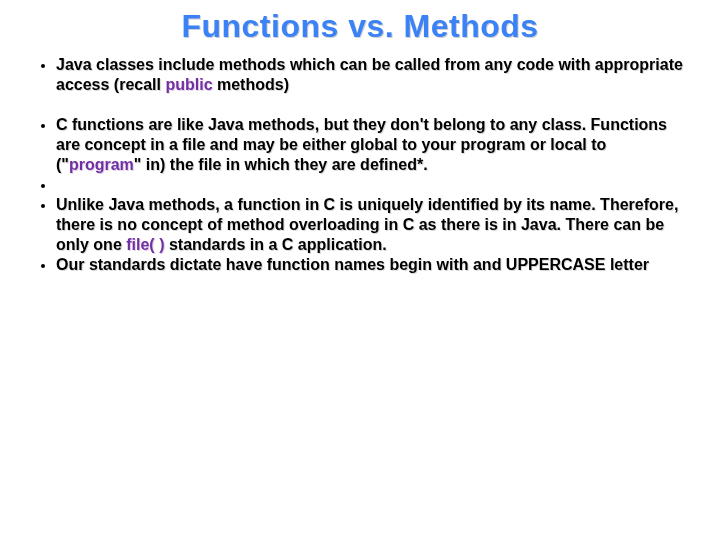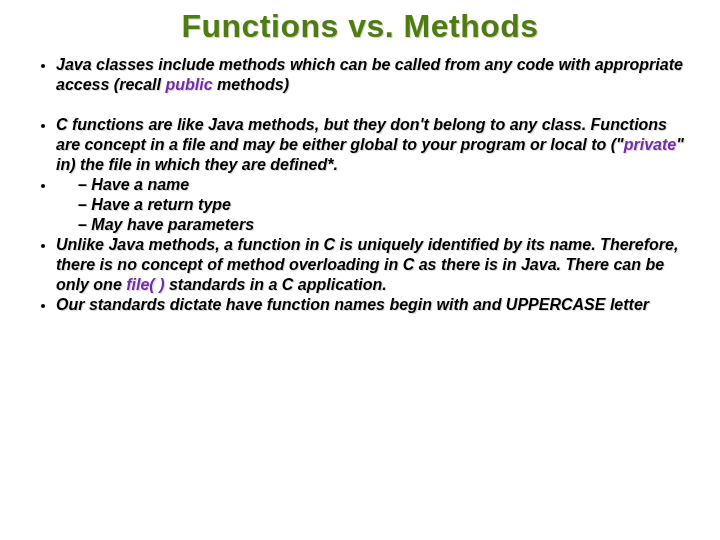--- a/index.html
+++ b/index.html
@@ -14,37 +14,36 @@
   .slide {
     box-sizing: border-box;
     width: 720px;
     height: 540px;
     padding: 8px 28px 0 28px;
   }
   .title {
     font-size: 32px;
     font-weight: bold;
     text-align: center;
-    color: #4d7c0f;
+    color: #3b82f6;
     text-shadow: 1px 1px 0 #cfcfcf;
     margin: 0 0 10px 0;
     letter-spacing: 0.5px;
   }
   ul.lvl1 {
     list-style: disc;
     margin: 0;
     padding-left: 28px;
   }
   ul.lvl1 > li {
     font-size: 16px;
     font-weight: bold;
     line-height: 1.25;
     margin-bottom: 0;
     text-shadow: 1px 1px 0 #d8d8d8;
-    font-style: italic;
   }
   ul.lvl1 > li.gap {
     margin-top: 20px;
   }
   ul.lvl1 > li::marker {
     font-size: 14px;
   }
   ul.lvl2 {
     list-style: none;
     margin: 0;
@@ -73,29 +72,24 @@
 <div class="slide">
   <h1 class="title">Functions vs. Methods</h1>
 
   <ul class="lvl1">
 
     <li>
       <span class="inline">Java classes include methods which can be called from any code with appropriate access (recall </span><span class="kw">public</span><span class="inline"> methods)</span>
     </li>
 
     <li class="gap">
-      <span class="inline">C functions are like Java methods, but they don't belong to any class.  Functions are concept in a file and may be either global to your program or local to ("</span><span class="kw">private</span><span class="inline">" in) the file in which they are defined*.</span>
+      <span class="inline">C functions are like Java methods, but they don't belong to any class.  Functions are concept in a file and may be either global to your program or local to ("</span><span class="kw">program</span><span class="inline">" in) the file in which they are defined*.</span>
     </li>
 
     <li>
-      <ul class="lvl2">
-        <li>Have a name</li>
-        <li>Have a return type</li>
-        <li>May have  parameters</li>
-      </ul>
     </li>
 
     <li>
       <span class="inline">Unlike Java methods, a function in C is uniquely identified by its name.  Therefore, there is no concept of method overloading in C as there is in Java.  There can be only one </span><span class="kw">file( )</span><span class="inline"> standards in a C application.</span>
     </li>
 
     <li>Our standards dictate have function names begin with and UPPERCASE letter</li>
 
   </ul>
 </div>

